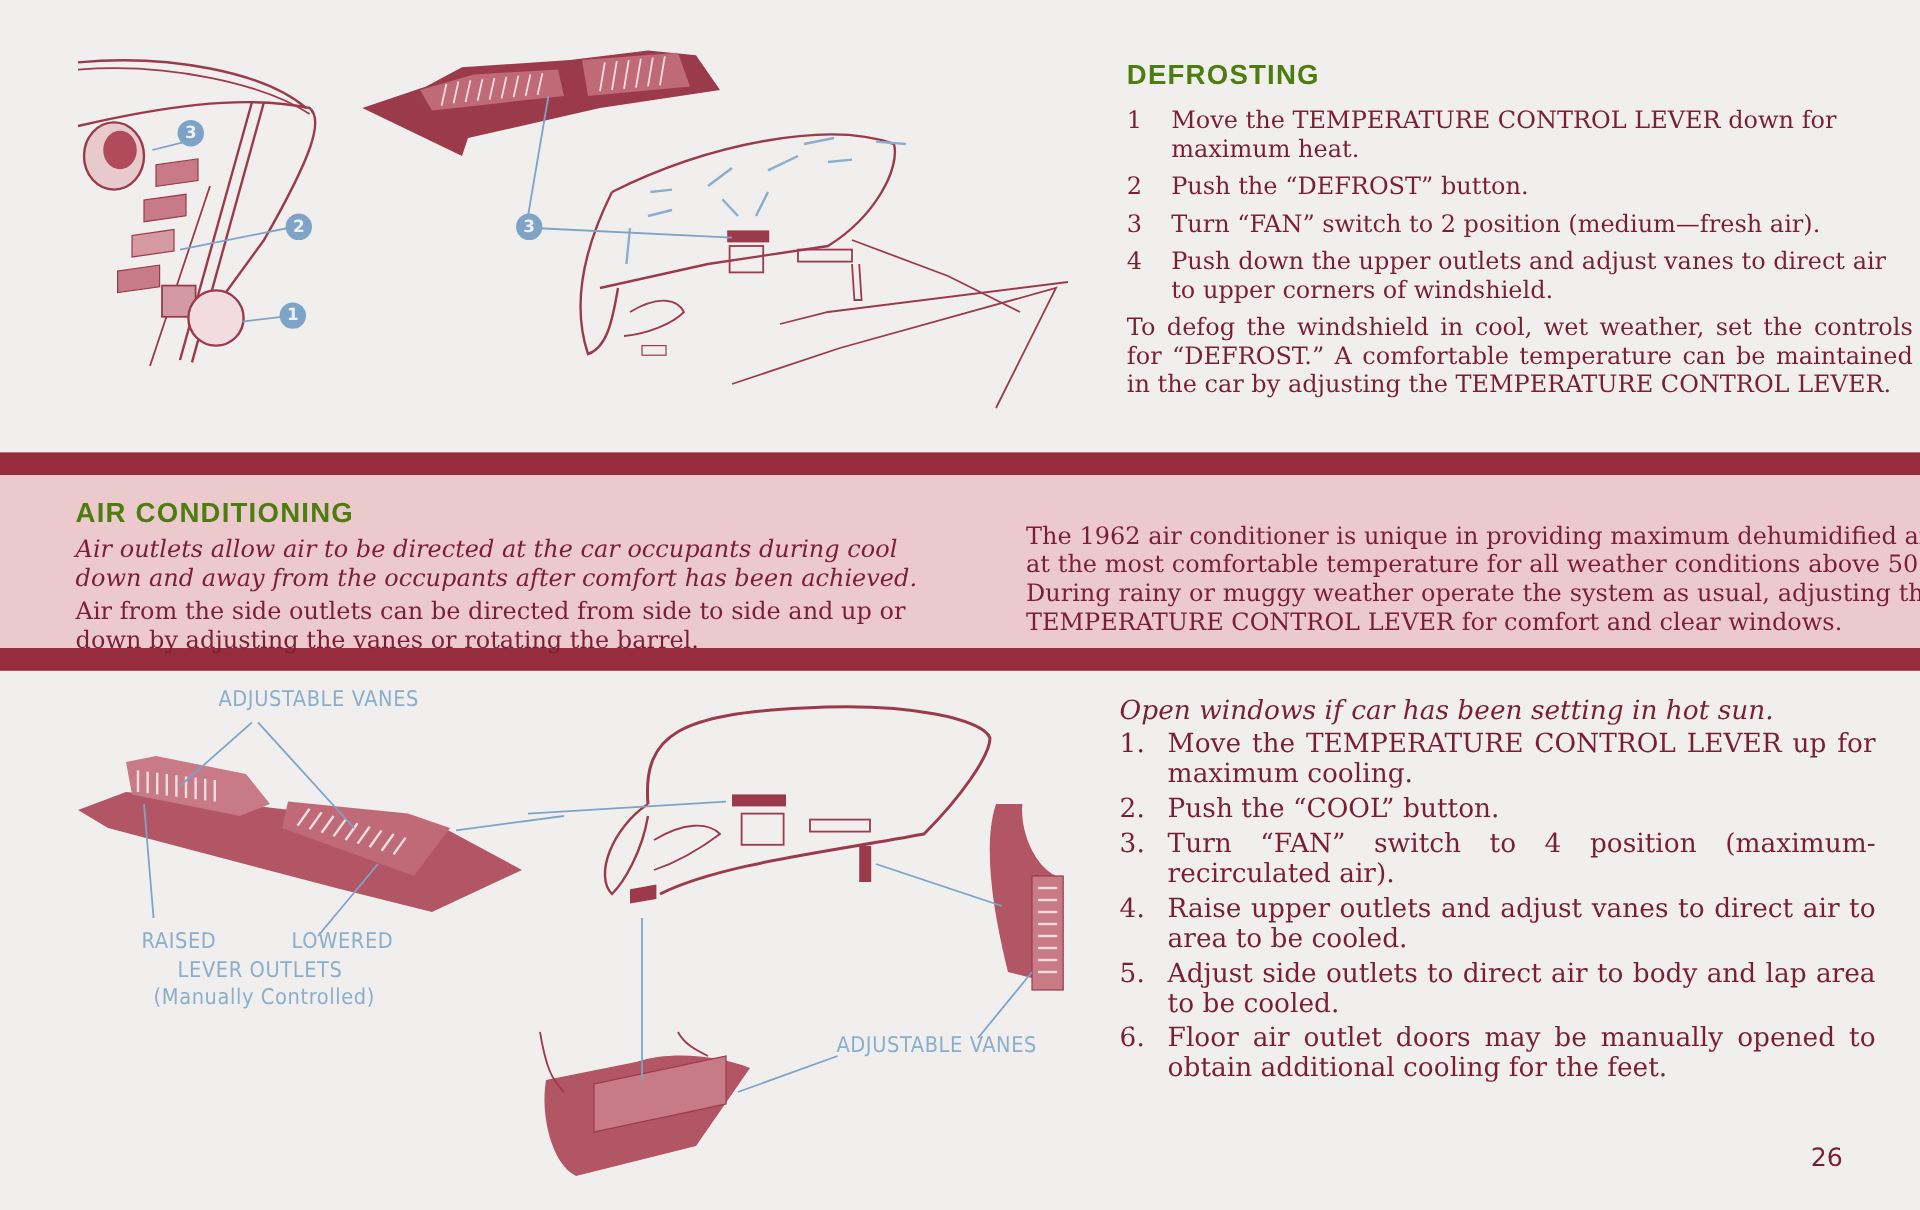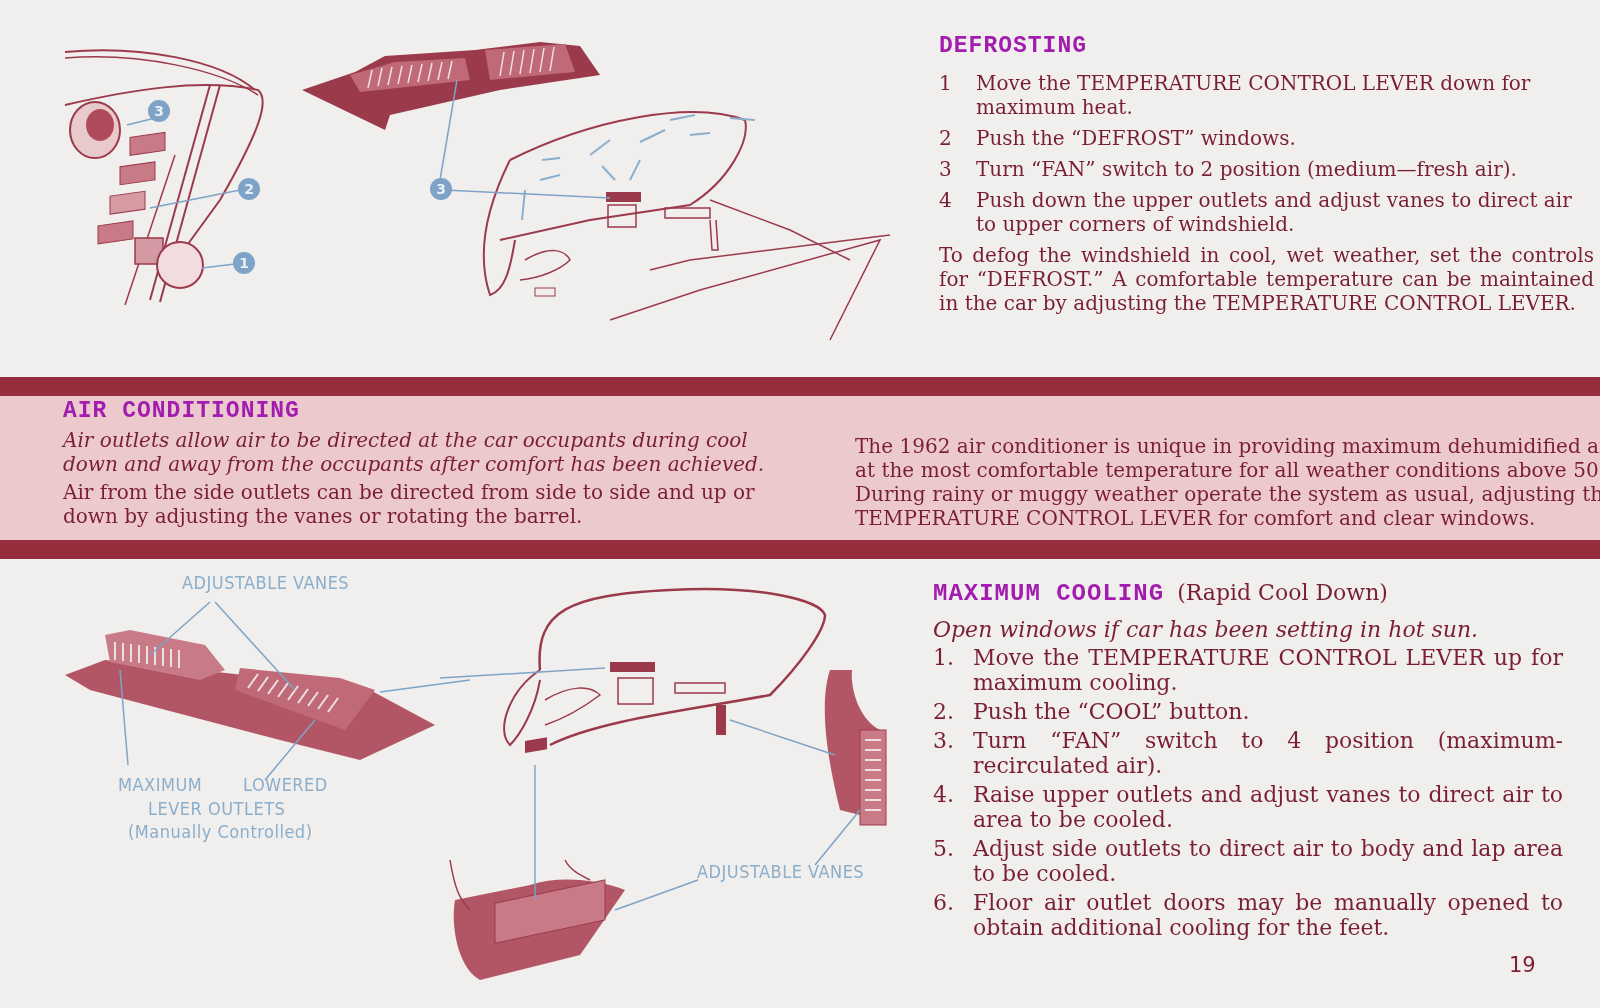--- a/index.html
+++ b/index.html
@@ -4,22 +4,22 @@
 <style>
   html, body { margin: 0; padding: 0; }
   body {
     width: 1600px; height: 1008px; position: relative; overflow: hidden;
     background: #f1efee;
     font-family: "DejaVu Serif", "Liberation Serif", serif;
     color: #7a1f33;
   }
   .abs { position: absolute; }
   .heading {
-    font-family: Liberation Mono, monospace;
-    font-weight: bold; color: #a21caf; letter-spacing: 1px;
+    font-family: Liberation Sans, sans-serif;
+    font-weight: bold; color: #4d7c0f; letter-spacing: 1px; margin-top: 16px;
   }
   .body-text { font-size: 20px; line-height: 24px; color: #7a1f33; }
   .steps { margin: 0; padding: 0; list-style: none; }
   .steps li { position: relative; padding-left: 37px; margin-bottom: 7px; }
   .steps li .num { position: absolute; left: 0; top: 0; }
   .band-bar { position: absolute; left: 0; width: 1600px; height: 19px; background: #962c3c; }
   .band { position: absolute; left: 0; top: 396px; width: 1600px; height: 150px; background: #ecc9cc; }
   .callout-label {
     font-family: "DejaVu Sans Condensed", "DejaVu Sans", "Liberation Sans", sans-serif;
     color: #8aaecb; font-size: 18px; letter-spacing: 0.5px;
@@ -110,21 +110,21 @@
     <line x1="167" y1="50" x2="150" y2="150" stroke="#7ea3c6" stroke-width="1.5"></line>
     <line x1="155" y1="160" x2="320" y2="168" stroke="#7ea3c6" stroke-width="1.5"></line>
   </svg>
   <div class="badge" style="left:140px;top:148px;">3</div>
 </div>
 
 <div class="abs" style="left:939px;top:33px;width:655px;">
   <div class="heading" style="font-size:23px;margin-bottom:12px;">DEFROSTING</div>
   <ul class="steps body-text">
     <li><span class="num">1</span><span>Move the TEMPERATURE CONTROL LEVER down for maximum heat.</span></li>
-    <li><span class="num">2</span><span>Push the “DEFROST” windows.</span></li>
+    <li><span class="num">2</span><span>Push the “DEFROST” button.</span></li>
     <li><span class="num">3</span><span>Turn “FAN” switch to 2 position (medium—fresh air).</span></li>
     <li><span class="num">4</span><span>Push down the upper outlets and adjust vanes to direct air to upper corners of windshield.</span></li>
   </ul>
   <p class="body-text" style="margin:4px 0 0 0;text-align:justify;">To defog the windshield in cool, wet weather, set the controls for “DEFROST.” A comfortable temperature can be maintained in the car by adjusting the TEMPERATURE CONTROL LEVER.</p>
 </div>
 
 <div class="band-bar" style="top:377px;"></div>
 <div class="band"></div>
 <div class="band-bar" style="top:540px;"></div>
 
@@ -163,21 +163,21 @@
         <line x1="278" y1="152" x2="288" y2="138"></line>
     </g>
     <line x1="160" y1="42" x2="100" y2="95" stroke="#7ea3c6" stroke-width="1.5"></line>
     <line x1="165" y1="42" x2="245" y2="130" stroke="#7ea3c6" stroke-width="1.5"></line>
     <line x1="70" y1="110" x2="78" y2="205" stroke="#7ea3c6" stroke-width="1.5"></line>
     <line x1="265" y1="160" x2="215" y2="220" stroke="#7ea3c6" stroke-width="1.5"></line>
     <line x1="330" y1="132" x2="420" y2="120" stroke="#7ea3c6" stroke-width="1.5"></line>
   </svg>
 </div>
 <div class="abs callout-label" style="left:182px;top:572px;">ADJUSTABLE VANES</div>
-<div class="abs callout-label" style="left:118px;top:774px;">MAXIMUM</div>
+<div class="abs callout-label" style="left:118px;top:774px;">RAISED</div>
 <div class="abs callout-label" style="left:243px;top:774px;">LOWERED</div>
 <div class="abs callout-label" style="left:148px;top:798px;">LEVER OUTLETS</div>
 <div class="abs callout-label" style="left:128px;top:821px;">(Manually Controlled)</div>
 
 <div class="abs" style="left:440px;top:570px;width:480px;height:420px;">
   <svg width="480" height="420" viewBox="0 0 480 420">
     <path d="M100 100 C95 40 130 25 230 20 C320 15 380 30 385 45 C385 60 360 95 330 125 C250 140 160 150 110 175" stroke="#9b3a4b" stroke-width="2.5" fill="none"></path>
     <path d="M100 100 C70 120 55 160 70 175 C80 165 95 140 100 110" stroke="#9b3a4b" stroke-width="2" fill="none"></path>
     <path d="M105 130 C130 115 150 115 160 125 C140 140 120 150 105 155" stroke="#9b3a4b" stroke-width="1.5" fill="none"></path>
     <rect x="170" y="92" width="45" height="10" fill="#9b3a4b"></rect>
@@ -204,28 +204,24 @@
     <line x1="95" y1="195" x2="95" y2="330" stroke="#7ea3c6" stroke-width="1.5"></line>
     <line x1="0" y1="108" x2="165" y2="98" stroke="#7ea3c6" stroke-width="1.5"></line>
     <line x1="290" y1="150" x2="395" y2="185" stroke="#7ea3c6" stroke-width="1.5"></line>
     <line x1="420" y1="240" x2="375" y2="295" stroke="#7ea3c6" stroke-width="1.5"></line>
     <line x1="175" y1="340" x2="258" y2="310" stroke="#7ea3c6" stroke-width="1.5"></line>
   </svg>
 </div>
 <div class="abs callout-label" style="left:697px;top:861px;">ADJUSTABLE VANES</div>
 
 <div class="abs" style="left:933px;top:580px;width:630px;">
-  <div style="margin-bottom:10px;">
-    <span class="heading" style="font-size:24px;">MAXIMUM COOLING</span>
-    <span style="font-size:22px;margin-left:8px;">(Rapid Cool Down)</span>
-  </div>
   <div style="font-size:22px;line-height:26px;margin-bottom:2px;font-style:italic;">Open windows if car has been setting in hot sun.</div>
   <ul class="steps" style="font-size:22px;line-height:25px;text-align:justify;">
     <li style="padding-left:40px;margin-bottom:4px;"><span class="num">1.</span><span>Move the TEMPERATURE CONTROL LEVER up for maximum cooling.</span></li>
     <li style="padding-left:40px;margin-bottom:4px;"><span class="num">2.</span><span>Push the “COOL” button.</span></li>
     <li style="padding-left:40px;margin-bottom:4px;"><span class="num">3.</span><span>Turn “FAN” switch to 4 position (maximum-recirculated air).</span></li>
     <li style="padding-left:40px;margin-bottom:4px;"><span class="num">4.</span><span>Raise upper outlets and adjust vanes to direct air to area to be cooled.</span></li>
     <li style="padding-left:40px;margin-bottom:4px;"><span class="num">5.</span><span>Adjust side outlets to direct air to body and lap area to be cooled.</span></li>
     <li style="padding-left:40px;margin-bottom:4px;"><span class="num">6.</span><span>Floor air outlet doors may be manually opened to obtain additional cooling for the feet.</span></li>
   </ul>
 </div>
 
-<div class="abs page-num" style="left:1509px;top:953px;">19</div>
+<div class="abs page-num" style="left:1509px;top:953px;">26</div>
 
 </body></html>

